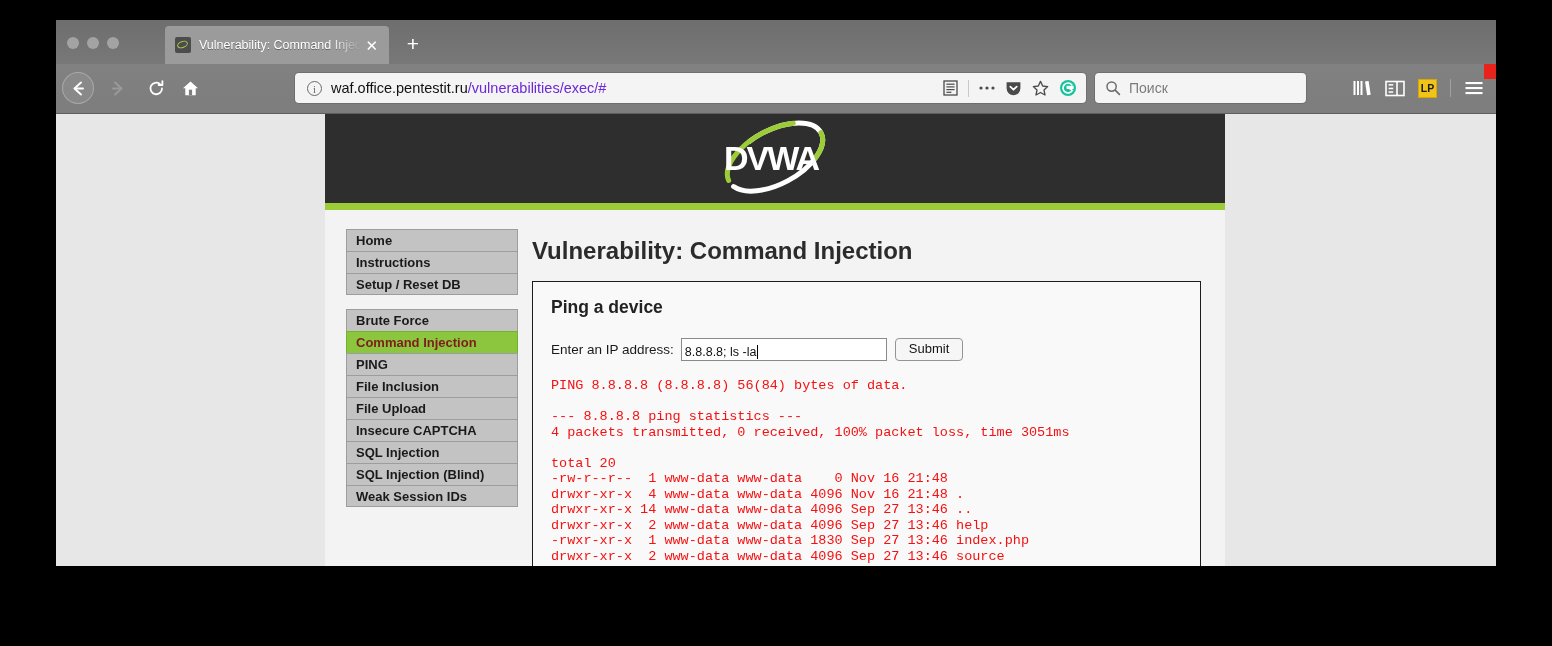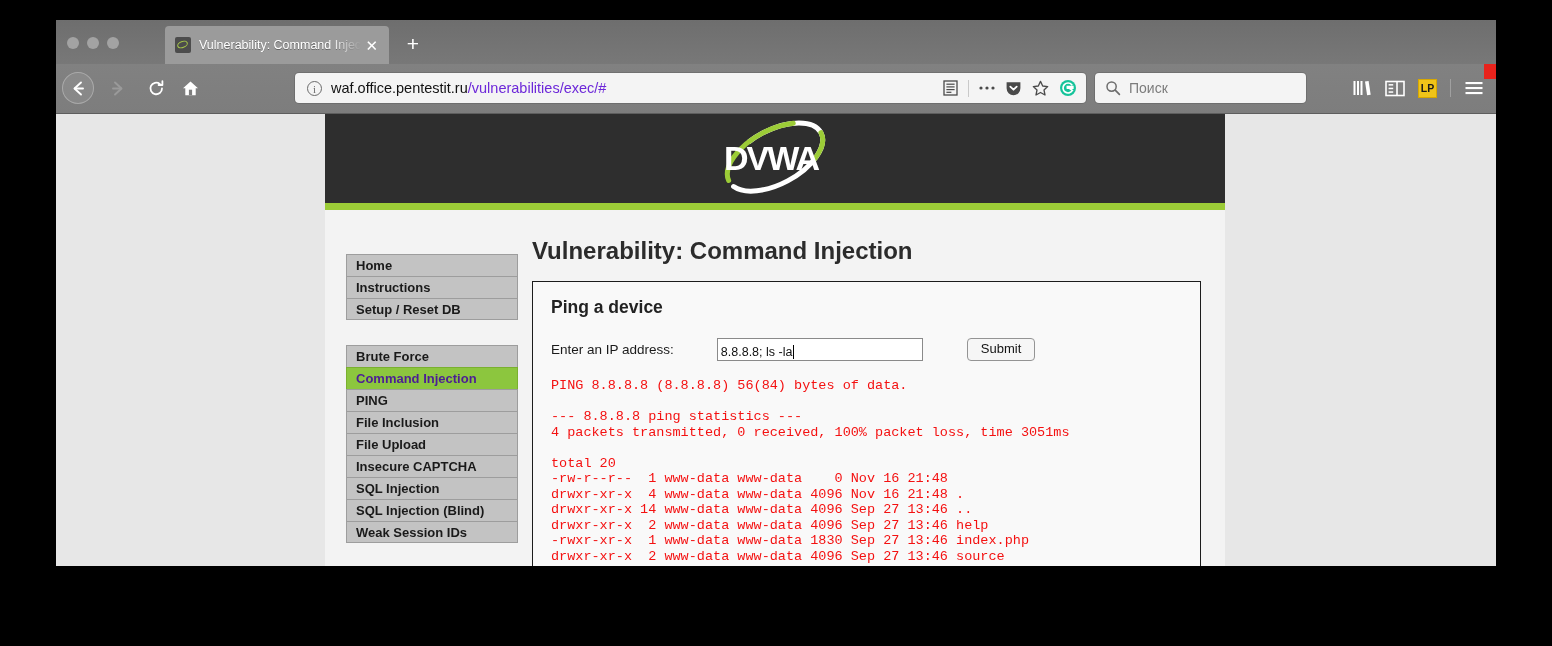--- a/index.html
+++ b/index.html
@@ -284,38 +284,38 @@
     padding-top: 22px;
   }
 
   
   #dvwa-sidebar {
     position: absolute;
     left: 21px;
     top: 19px;
     width: 172px;
   }
-  .menu-group { margin-bottom: 14px; margin-top: 25px; }
+  .menu-group { margin-bottom: 14px; }
   .menu-item {
     height: 22px;
     line-height: 21px;
     background: #c3c3c3;
     border: 1px solid #9d9d9d;
     border-bottom: none;
     padding-left: 9px;
     font-size: 13px;
     font-weight: bold;
     color: #1a1a1a;
     box-sizing: border-box;
   }
   .menu-item:last-child { border-bottom: 1px solid #9d9d9d; }
   .menu-item.selected {
     background: #8cc63e;
     border-color: #7ab02f;
-    color: #4c1d95;
+    color: #7f1d1d;
   }
 
   
   #dvwa-main {
     margin-left: 207px;
     padding-right: 24px;
   }
   #page-title {
     font-size: 24px;
     font-weight: bold;
@@ -330,21 +330,20 @@
   #box-title {
     font-size: 17.5px;
     font-weight: bold;
     color: #222;
     margin: 0 0 20px 0;
   }
   #form-row {
     display: flex;
     align-items: center;
     margin-bottom: 12px;
-    gap: 36px;
   }
   #ip-label {
     font-size: 13.5px;
     color: #1a1a1a;
     margin-right: 7px;
   }
   #ip-input {
     width: 198px;
     height: 19px;
     background: #ffffff;

